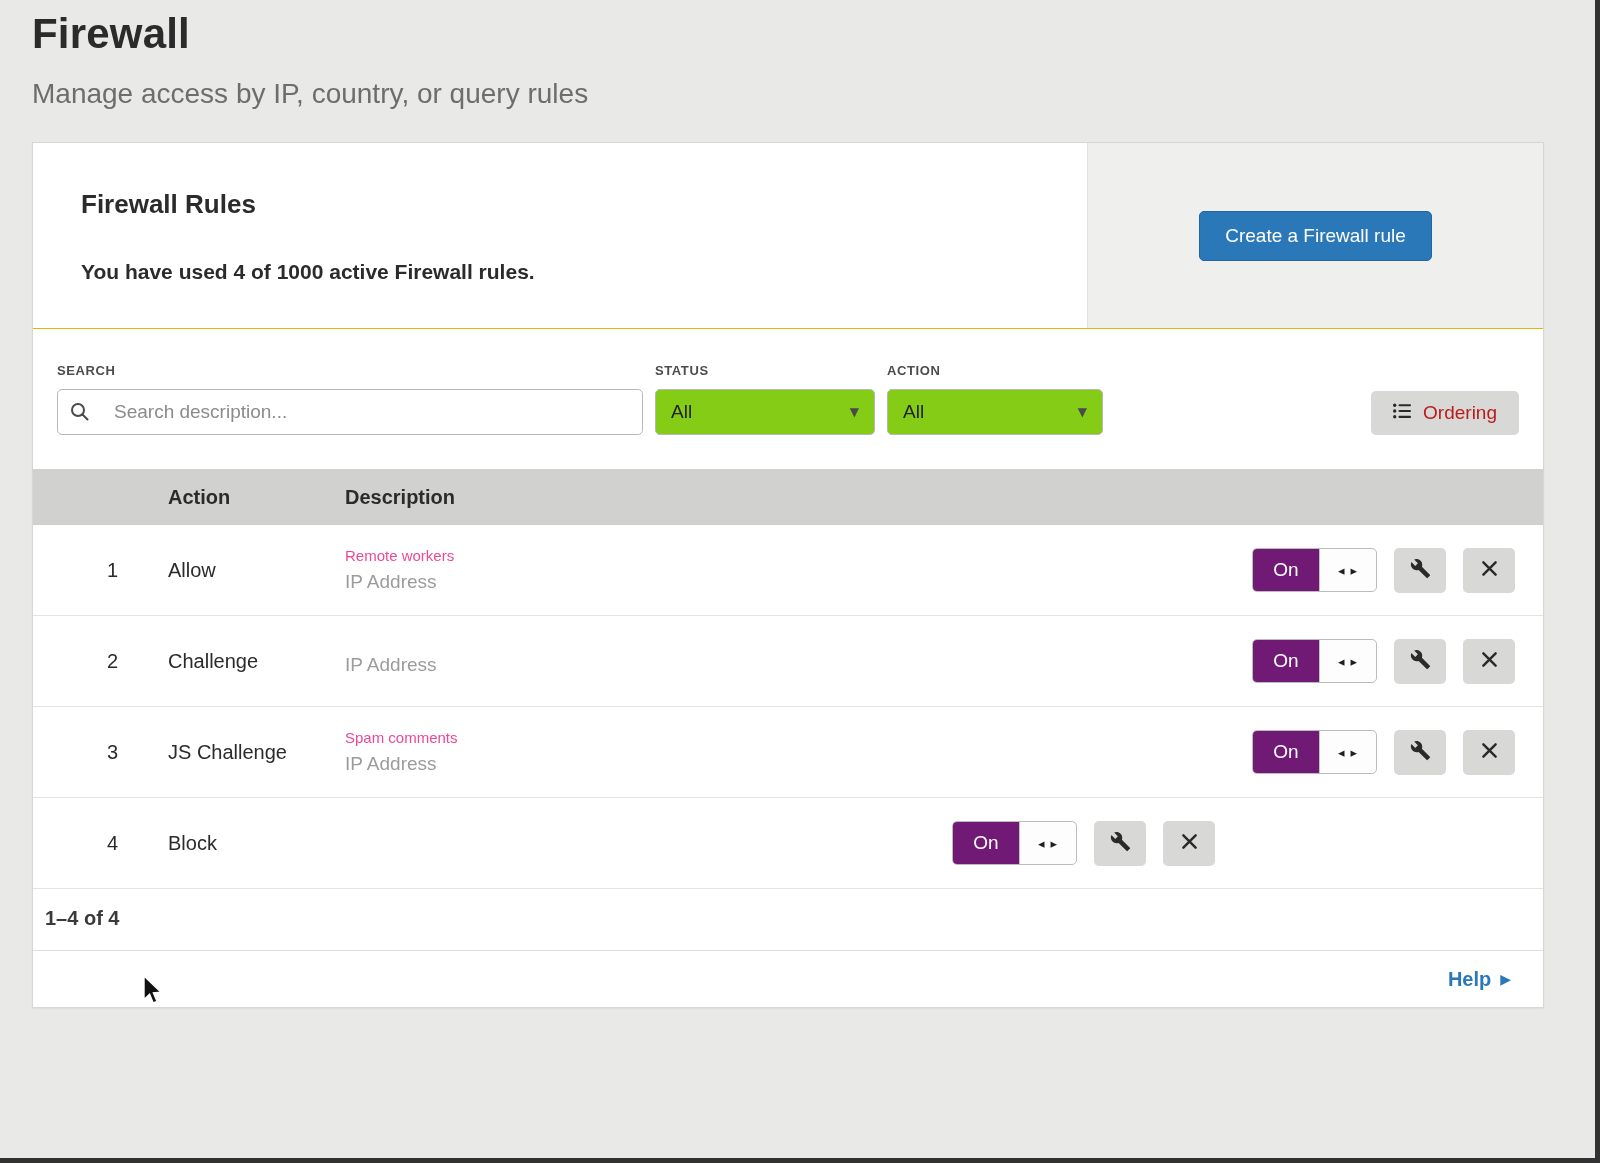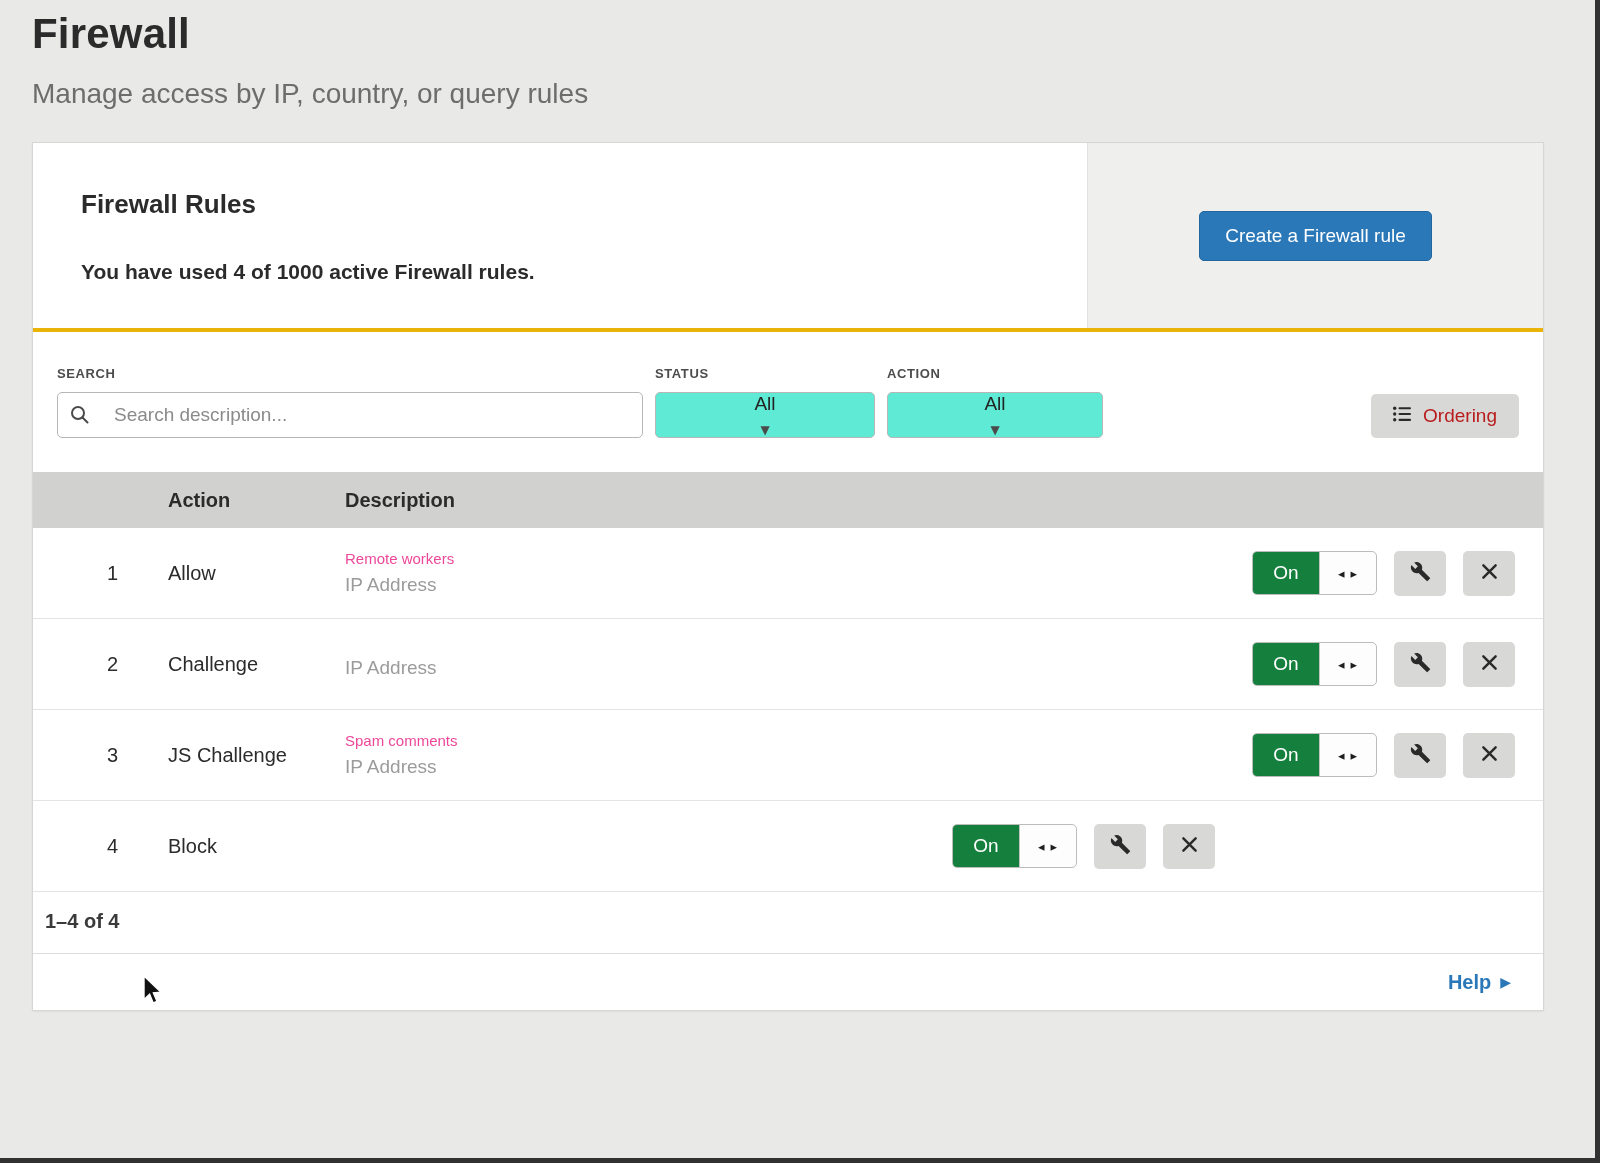--- a/index.html
+++ b/index.html
@@ -19,21 +19,21 @@
   .page-subtitle { font-size: 28px; font-weight: 400; color: #6d6d6d; margin-top: 20px; }
 
   .card {
     margin-top: 32px;
     background: #ffffff;
     border: 1px solid #d6d6d5;
     box-shadow: 0 1px 2px rgba(0,0,0,.05);
   }
 
   
-  .card-header { display: flex; border-bottom: 4px solid #eab308; }
+  .card-header { display: flex; border-bottom: 1px solid #eab308; }
   .card-header-left { flex: 1; padding: 46px 48px 44px 48px; }
   .card-heading { font-size: 26px; font-weight: 700; color: #2b2b2b; }
   .card-description { font-size: 21px; line-height: 1.55; color: #373737; margin-top: 24px; max-width: 950px; }
   .card-usage { font-size: 21px; font-weight: 700; color: #2b2b2b; margin-top: 40px; }
   .card-header-right {
     width: 456px; background: #efefee; border-left: 1px solid #e2e2e1;
     display: flex; align-items: center; justify-content: center;
   }
   .btn-primary {
     background: #2b78b9; border: 1px solid #23669f; color: #ffffff;
@@ -48,23 +48,23 @@
     color: #4c4c4c; margin-bottom: 11px; text-transform: uppercase;
   }
   .search-filter .search-box { position: relative; width: 586px; }
   .search-icon { position: absolute; left: 13px; top: 13px; }
   .search-input {
     width: 100%; height: 46px; border: 1px solid #b7b7b7; border-radius: 5px;
     padding: 0 14px 0 56px; font-family: inherit; font-size: 19px; color: #333; background: #fff;
   }
   .search-input::placeholder { color: #8b8b8b; }
   .select {
-    height: 46px; border: 1px solid #b7b7b7; border-radius: 5px; background: #5eead4;
+    height: 46px; border: 1px solid #b7b7b7; border-radius: 5px; background: #84cc16;
     display: flex; align-items: center; justify-content: space-between;
-    padding: 0 15px; font-size: 19px; color: #222; cursor: pointer; flex-direction: column;
+    padding: 0 15px; font-size: 19px; color: #222; cursor: pointer;
   }
   .select-status { width: 220px; }
   .select-action { width: 216px; }
   .select-caret { font-family: "DejaVu Sans", sans-serif; font-size: 12px; color: #4a4a4a; }
   .btn-ordering {
     margin-left: auto; height: 44px; background: #d8d8d7; border: none; border-radius: 5px;
     font-family: inherit; font-size: 19px; color: #b91c1c; cursor: pointer;
     display: flex; align-items: center; gap: 12px; padding: 0 22px;
   }
 
@@ -77,21 +77,21 @@
   .col-desc { display: flex; flex-direction: column; justify-content: center; }
   .desc-main { font-size: 15px; color: #ec4899; }
   .desc-sub { font-size: 19px; color: #9b9b9b; margin-top: 7px; }
   .col-controls { display: flex; align-items: center; justify-content: flex-end; gap: 17px; }
 
   .toggle {
     display: flex; width: 125px; height: 44px; border: 1px solid #bcbcbc;
     border-radius: 5px; overflow: hidden; cursor: pointer; background: #fdfdfd;
   }
   .toggle-on {
-    flex: 1; background: #15803d; color: #fff; font-size: 19px;
+    flex: 1; background: #701a75; color: #fff; font-size: 19px;
     display: flex; align-items: center; justify-content: center;
   }
   .toggle-knob {
     width: 57px; border-left: 1px solid #c4c4c4; color: #1e1e1e;
     display: flex; align-items: center; justify-content: center;
     font-family: "DejaVu Sans", sans-serif; font-size: 13px; letter-spacing: 1px;
   }
   .icon-btn {
     width: 52px; height: 45px; background: #d8d8d7; border: none; border-radius: 5px;
     display: flex; align-items: center; justify-content: center; cursor: pointer;

